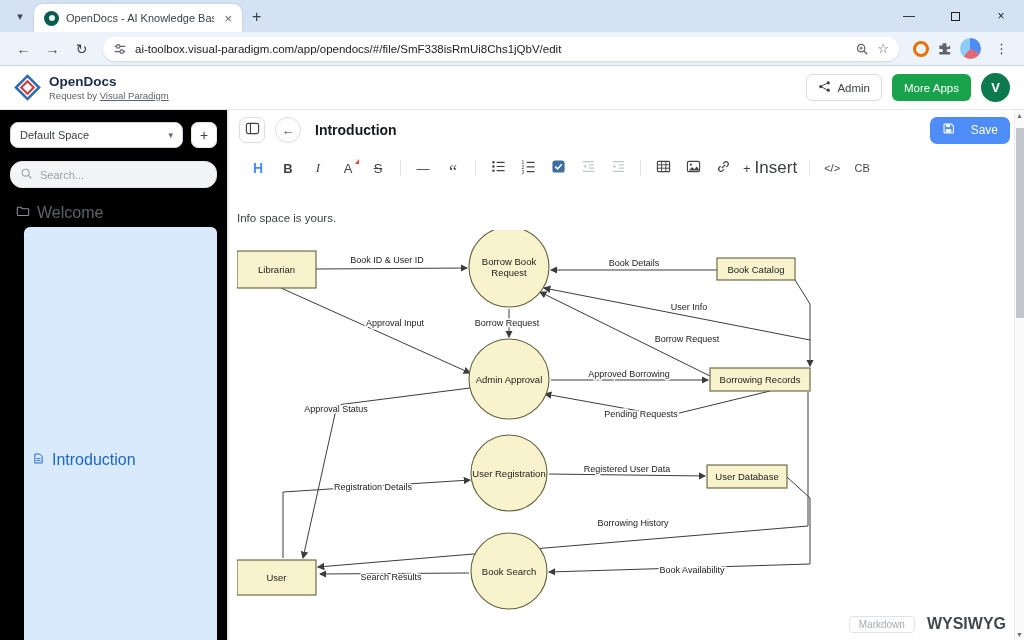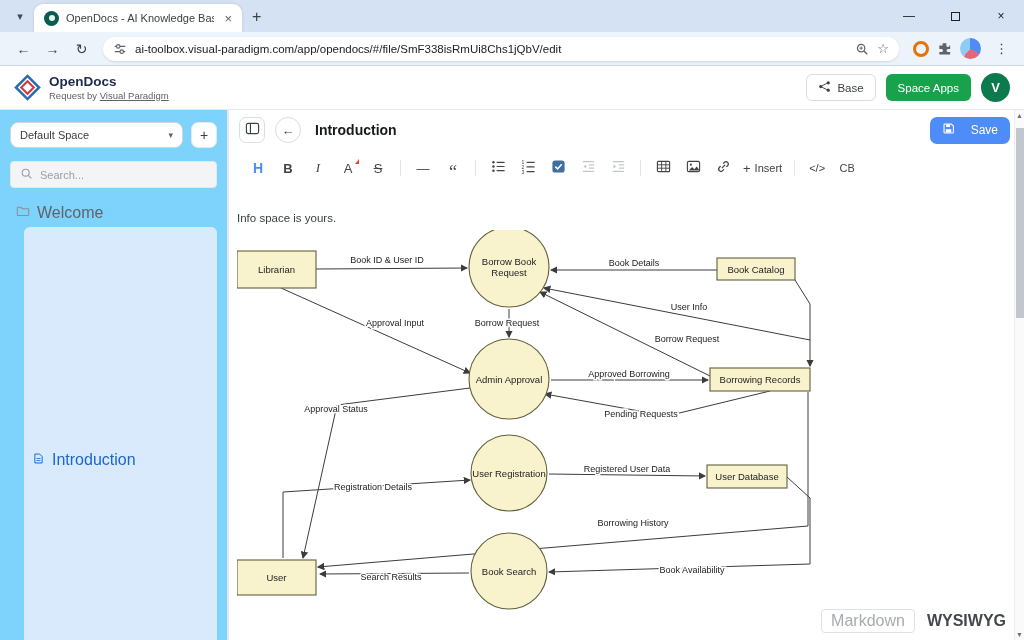--- a/index.html
+++ b/index.html
@@ -35,26 +35,26 @@
   .app-titles { display:flex; flex-direction:column; line-height:1.2; }
   .app-name { font-size:13.5px; font-weight:bold; color:#1c2b4a; }
   .powered { font-size:9.5px; color:#5f6368; }
   .powered a { color:#5f6368; }
   .header-right { margin-left:auto; display:flex; align-items:center; gap:10px; }
   .share-btn { display:flex; align-items:center; gap:6px; height:27px; padding:0 11px; border:1px solid #d9dce1; border-radius:6px; background:#fff; font-size:11.5px; color:#3c4043; }
   .more-apps-btn { height:27px; padding:0 12px; border:none; border-radius:6px; background:var(--more-apps-green,#18a24c); color:#fff; font-size:11.5px; }
   .v-avatar { width:29px; height:29px; border-radius:50%; background:var(--avatar-green,#0d7a4e); color:#fff; font-size:13px; font-weight:bold; display:flex; align-items:center; justify-content:center; }
 
   
-  .sidebar { position:absolute; top:110px; left:0; bottom:0; width:228px; background:#7dd3fc; border-right:1px solid #e6e8eb; padding:12px 10px; }
+  .sidebar { position:absolute; top:110px; left:0; bottom:0; width:228px; background:#000000; border-right:1px solid #e6e8eb; padding:12px 10px; }
   .space-row { display:flex; gap:8px; align-items:center; }
   .space-select { flex:1; height:26px; border:1px solid #d0d5dc; border-radius:8px; display:flex; align-items:center; padding:0 9px; font-size:11px; color:#3c4043; background:#fff; }
   .space-select .chev { margin-left:auto; color:#5f6368; font-size:9px; }
   .add-space-btn { width:26px; height:26px; border:1px solid #e4e7eb; border-radius:7px; background:#fff; color:#3c4043; font-size:14px; display:flex; align-items:center; justify-content:center; }
-  .search-box { margin-top:13px; height:27px; background:#f2f4f6; border:1px solid #e4e7eb; border-radius:4px; display:flex; align-items:center; padding:0 9px; gap:7px; }
+  .search-box { margin-top:13px; height:27px; background:#f2f4f6; border:1px solid #e4e7eb; border-radius:12px; display:flex; align-items:center; padding:0 9px; gap:7px; }
   .search-box input { border:none; outline:none; background:transparent; font-family:"Liberation Sans",sans-serif; font-size:11px; color:#3c4043; width:100%; }
   .search-box input::placeholder { color:#9aa0a6; }
   .tree { margin-top:14px; display:flex; flex-direction:column; gap:3px; }
   .tree-item { display:flex; align-items:center; gap:7px; height:22px; padding:0 6px; border-radius:6px; font-size:16px; color:#5f6368; }
   .tree-item.doc { margin-left:14px; }
   .tree-item.selected { background:var(--selected-item-bg,#d9eafd); color:var(--selected-item-text,#1a66d0); }
 
   
   .main { position:absolute; top:110px; left:228px; right:0; bottom:0; background:#fff; border-left:1px solid #e6e8eb; overflow:hidden; }
   .doc-header { height:40px; display:flex; align-items:center; gap:10px; padding:0 14px 0 10px; }
@@ -67,33 +67,33 @@
   .tb-btn { min-width:26px; height:26px; border:none; background:transparent; border-radius:5px; display:flex; align-items:center; justify-content:center; gap:4px; font-family:"Liberation Sans",sans-serif; font-size:13px; color:#444; padding:0 3px; }
   .tb-sep { width:1px; height:16px; background:#e1e4e8; margin:0 5px; }
   .tb-heading .tb-glyph { color:var(--accent-blue,#4e8cf7); font-weight:bold; font-size:14px; }
   .tb-bold .tb-glyph { font-weight:bold; }
   .tb-italic .tb-glyph { font-style:italic; font-family:"Liberation Serif",serif; }
   .tb-strike .tb-glyph { text-decoration:line-through; }
   .tb-fontcolor { position:relative; }
   .tb-fontcolor::after { content:""; position:absolute; top:4px; right:2px; width:0; height:0; border-left:4px solid transparent; border-bottom:5px solid #e24b3b; }
   .tb-quote .tb-glyph { font-family:"Liberation Serif",serif; font-size:18px; line-height:10px; padding-top:8px; }
   .tb-disabled { color:#c3c7cc; }
-  .tb-text { font-size:11px; color:#3c4043; }
+  .tb-text { font-size:17px; color:#3c4043; }
   .tb-code .tb-glyph, .tb-codeblock .tb-glyph { font-size:11px; letter-spacing:0; }
 
   .doc { position:relative; padding:12px 14px 0 8px; height:454px; overflow:hidden; }
   .doc h1 { font-size:21px; font-weight:bold; color:#17191c; padding:2px 0 10px 0; border-bottom:1px solid #e7e7e7; display:block; }
   .caret { display:inline-block; width:2px; height:20px; background:#222; margin-left:5px; vertical-align:-3px; }
   .seedling { vertical-align:-3px; margin-left:6px; }
   .doc p { margin-top:14px; font-size:11.5px; color:#3c4043; }
   .dfd-wrap { margin-top:6px; }
   .edge-label { paint-order:stroke; stroke:#ffffff; stroke-width:3px; }
 
   .mode-switch { position:absolute; right:16px; bottom:5px; display:flex; align-items:center; gap:12px; background:#fff; padding:2px 2px; }
-  .mode-md { font-size:16px; color:#a7abb0; border:1px solid #dfe2e6; border-radius:4px; padding:2px 9px; background:#fff; }
+  .mode-md { font-size:10px; color:#a7abb0; border:1px solid #dfe2e6; border-radius:4px; padding:2px 9px; background:#fff; }
   .mode-wys { font-size:16px; font-weight:bold; color:#44484d; }
 
   .scrollbar { position:absolute; right:0; top:110px; bottom:0; width:10px; background:#fafafa; border-left:1px solid #ececec; }
   .sb-arrow { position:absolute; left:0; width:9px; text-align:center; font-size:7px; color:#707070; }
   .sb-thumb { position:absolute; left:1px; width:8px; top:18px; height:190px; background:#c2c7ce; }
 </style>
 </head>
 <body>
 
 <div class="stage">
@@ -161,23 +161,23 @@
     <div class="header-right">
       <button class="share-btn">
         <span>
           <svg width="13" height="13" viewBox="0 0 16 16">
               <circle cx="12.6" cy="3.4" r="2" fill="#3c4043"></circle>
               <circle cx="3.4" cy="8" r="2" fill="#3c4043"></circle>
               <circle cx="12.6" cy="12.6" r="2" fill="#3c4043"></circle>
               <path d="M5.2 7L10.8 4.2M5.2 9L10.8 11.8" stroke="#3c4043" stroke-width="1.2"></path>
             </svg>
         </span>
-        <span>Base</span>
+        <span>Admin</span>
       </button>
-      <button class="more-apps-btn">Space Apps</button>
+      <button class="more-apps-btn">More Apps</button>
       <div class="v-avatar">V</div>
     </div>
   </div>
 
   <div class="sidebar">
     <div class="space-row">
       <div class="space-select">
         <span>Default Space</span>
         <span class="chev">▾</span>
       </div>

